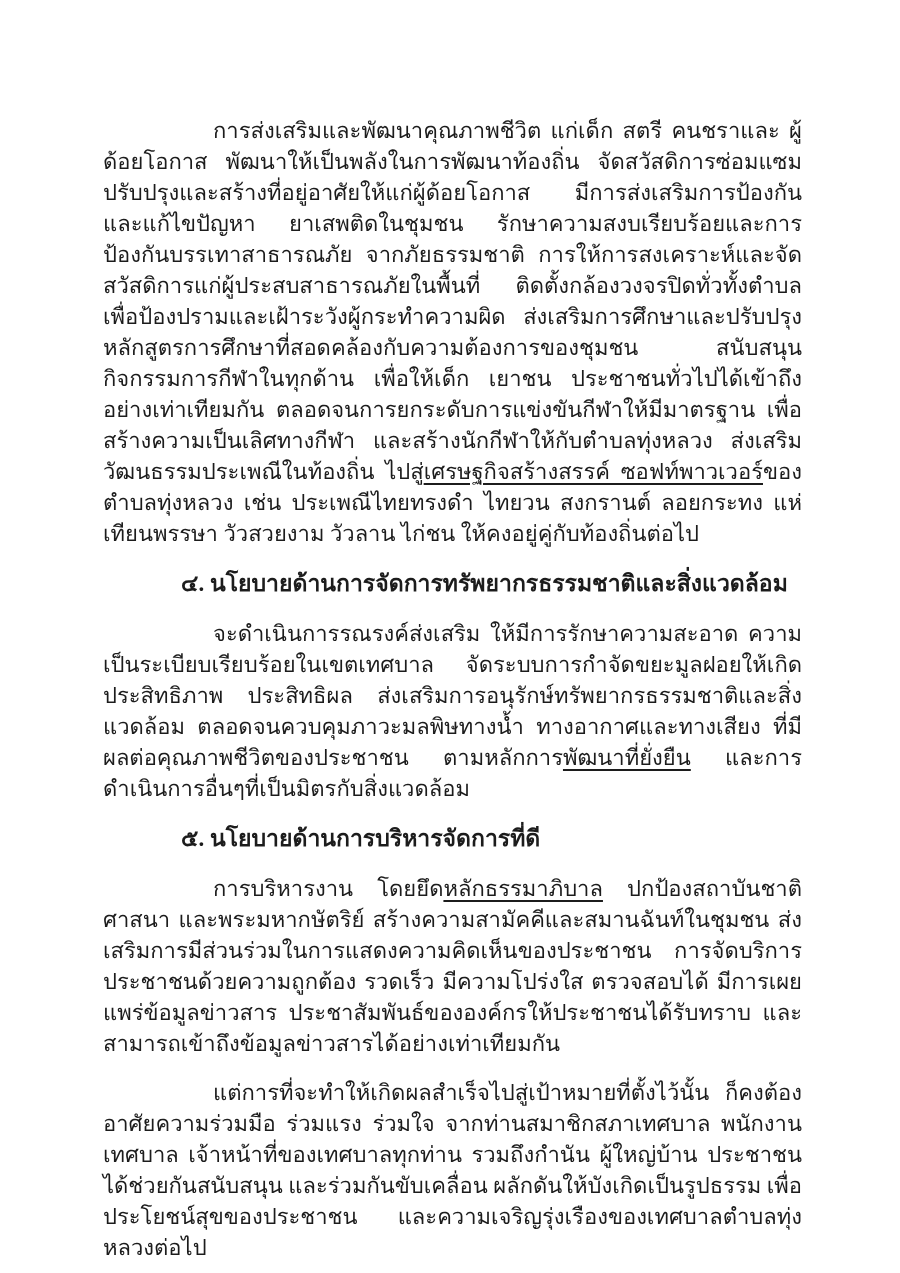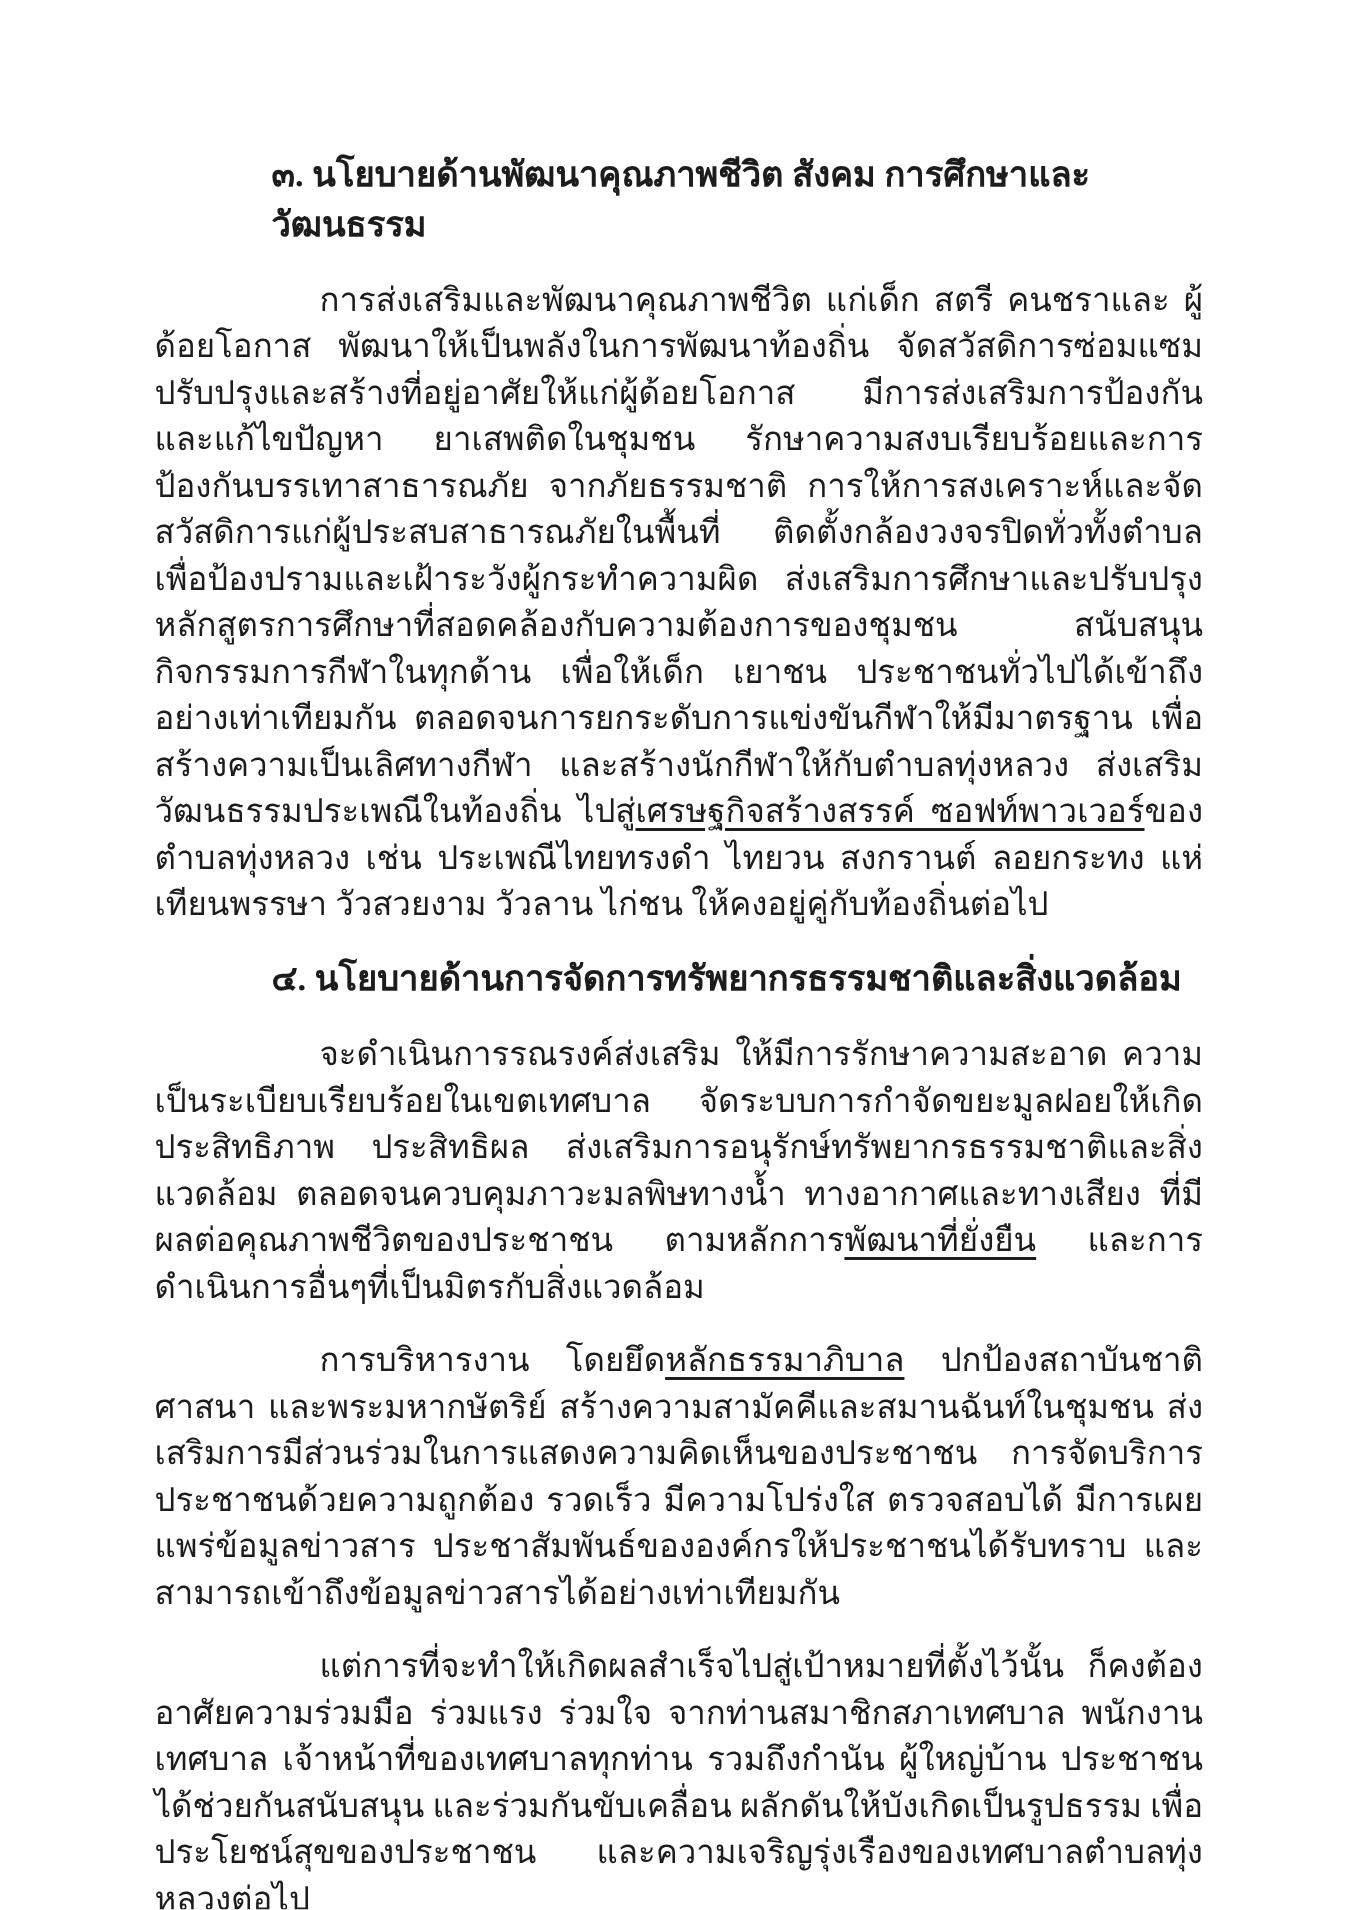--- a/index.html
+++ b/index.html
@@ -40,28 +40,28 @@
   .thanks {
     margin: 0;
     text-align: left;
   }
 </style>
 </head>
 <body>
 
 <div class="page">
 
-  <h2 class="sec-heading">๓. นโยบายด้านพัฒนาคุณภาพชีวิต สังคม การศึกษาและวัฒนธรรม</h2>
 
   <p class="para"><span>การส่งเสริมและพัฒนาคุณภาพชีวิต แก่เด็ก สตรี คนชราและ ผู้ด้อยโอกาส พัฒนาให้เป็นพลังในการพัฒนาท้องถิ่น จัดสวัสดิการซ่อมแซม ปรับปรุงและสร้างที่อยู่อาศัยให้แก่ผู้ด้อยโอกาส มีการส่งเสริมการป้องกันและแก้ไขปัญหา ยาเสพติดในชุมชน รักษาความสงบเรียบร้อยและการป้องกันบรรเทาสาธารณภัย จากภัยธรรมชาติ การให้การสงเคราะห์และจัดสวัสดิการแก่ผู้ประสบสาธารณภัยในพื้นที่  ติดตั้งกล้องวงจรปิดทั่วทั้งตำบลเพื่อป้องปรามและเฝ้าระวังผู้กระทำความผิด ส่งเสริมการศึกษาและปรับปรุงหลักสูตรการศึกษาที่สอดคล้องกับความต้องการของชุมชน สนับสนุนกิจกรรมการกีฬาในทุกด้าน เพื่อให้เด็ก เยาชน ประชาชนทั่วไปได้เข้าถึงอย่างเท่าเทียมกัน ตลอดจนการยกระดับการแข่งขันกีฬาให้มีมาตรฐาน เพื่อสร้างความเป็นเลิศทางกีฬา และสร้างนักกีฬาให้กับตำบลทุ่งหลวง ส่งเสริมวัฒนธรรมประเพณีในท้องถิ่น ไปสู่</span><span class="u">เศรษฐกิจสร้างสรรค์ ซอฟท์พาวเวอร์</span><span>ของตำบลทุ่งหลวง เช่น ประเพณีไทยทรงดำ ไทยวน สงกรานต์ ลอยกระทง แห่เทียนพรรษา วัวสวยงาม วัวลาน ไก่ชน ให้คงอยู่คู่กับท้องถิ่นต่อไป</span></p>
 
   <h2 class="sec-heading">๔. นโยบายด้านการจัดการทรัพยากรธรรมชาติและสิ่งแวดล้อม</h2>
 
   <p class="para"><span>จะดำเนินการรณรงค์ส่งเสริม ให้มีการรักษาความสะอาด ความเป็นระเบียบเรียบร้อยในเขตเทศบาล จัดระบบการกำจัดขยะมูลฝอยให้เกิดประสิทธิภาพ ประสิทธิผล ส่งเสริมการอนุรักษ์ทรัพยากรธรรมชาติและสิ่งแวดล้อม ตลอดจนควบคุมภาวะมลพิษทางน้ำ ทางอากาศและทางเสียง ที่มีผลต่อคุณภาพชีวิตของประชาชน ตามหลักการ</span><span class="u">พัฒนาที่ยั่งยืน</span><span> และการดำเนินการอื่นๆที่เป็นมิตรกับสิ่งแวดล้อม</span></p>
 
+  <h2 class="sec-heading">๕. นโยบายด้านการบริหารจัดการที่ดี</h2>
 
   <p class="para"><span>การบริหารงาน โดยยึด</span><span class="u">หลักธรรมาภิบาล</span><span> ปกป้องสถาบันชาติ ศาสนา และพระมหากษัตริย์ สร้างความสามัคคีและสมานฉันท์ในชุมชน ส่งเสริมการมีส่วนร่วมในการแสดงความคิดเห็นของประชาชน การจัดบริการประชาชนด้วยความถูกต้อง รวดเร็ว มีความโปร่งใส ตรวจสอบได้ มีการเผยแพร่ข้อมูลข่าวสาร ประชาสัมพันธ์ขององค์กรให้ประชาชนได้รับทราบ และสามารถเข้าถึงข้อมูลข่าวสารได้อย่างเท่าเทียมกัน</span></p>
 
   <p class="para"><span>แต่การที่จะทำให้เกิดผลสำเร็จไปสู่เป้าหมายที่ตั้งไว้นั้น ก็คงต้องอาศัยความร่วมมือ ร่วมแรง ร่วมใจ จากท่านสมาชิกสภาเทศบาล พนักงานเทศบาล เจ้าหน้าที่ของเทศบาลทุกท่าน รวมถึงกำนัน ผู้ใหญ่บ้าน ประชาชนได้ช่วยกันสนับสนุน และร่วมกันขับเคลื่อน ผลักดันให้บังเกิดเป็นรูปธรรม เพื่อประโยชน์สุขของประชาชน และความเจริญรุ่งเรืองของเทศบาลตำบลทุ่งหลวงต่อไป</span></p>
 
   <p class="thanks">ขอบคุณคะ</p>
 
 </div>
 
 </body></html>

